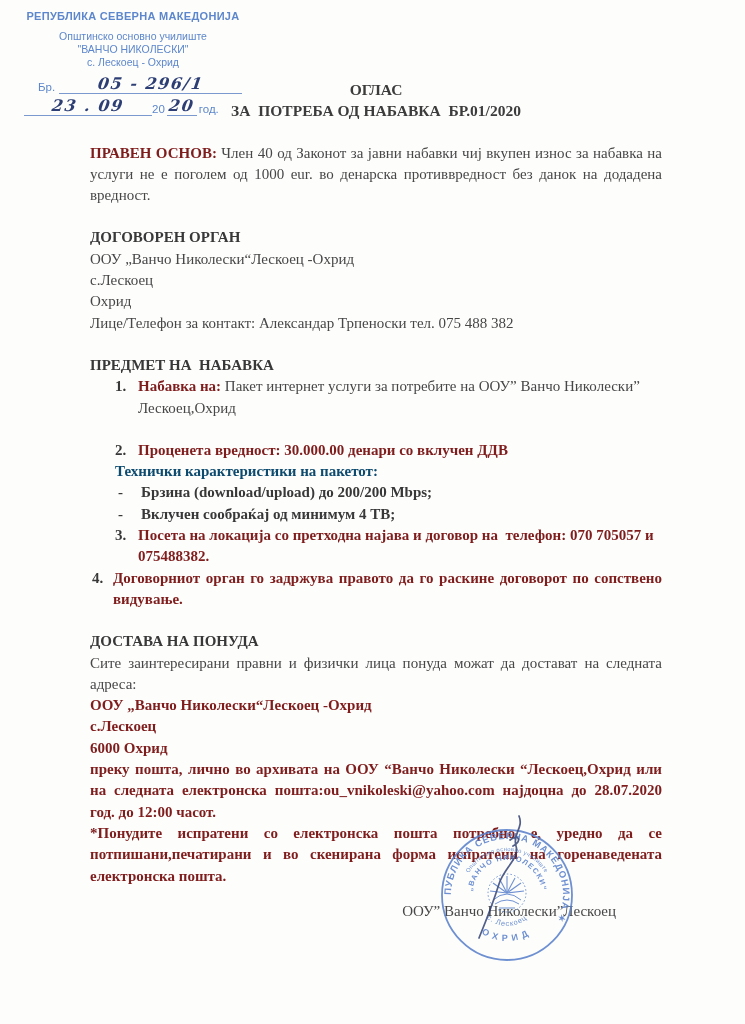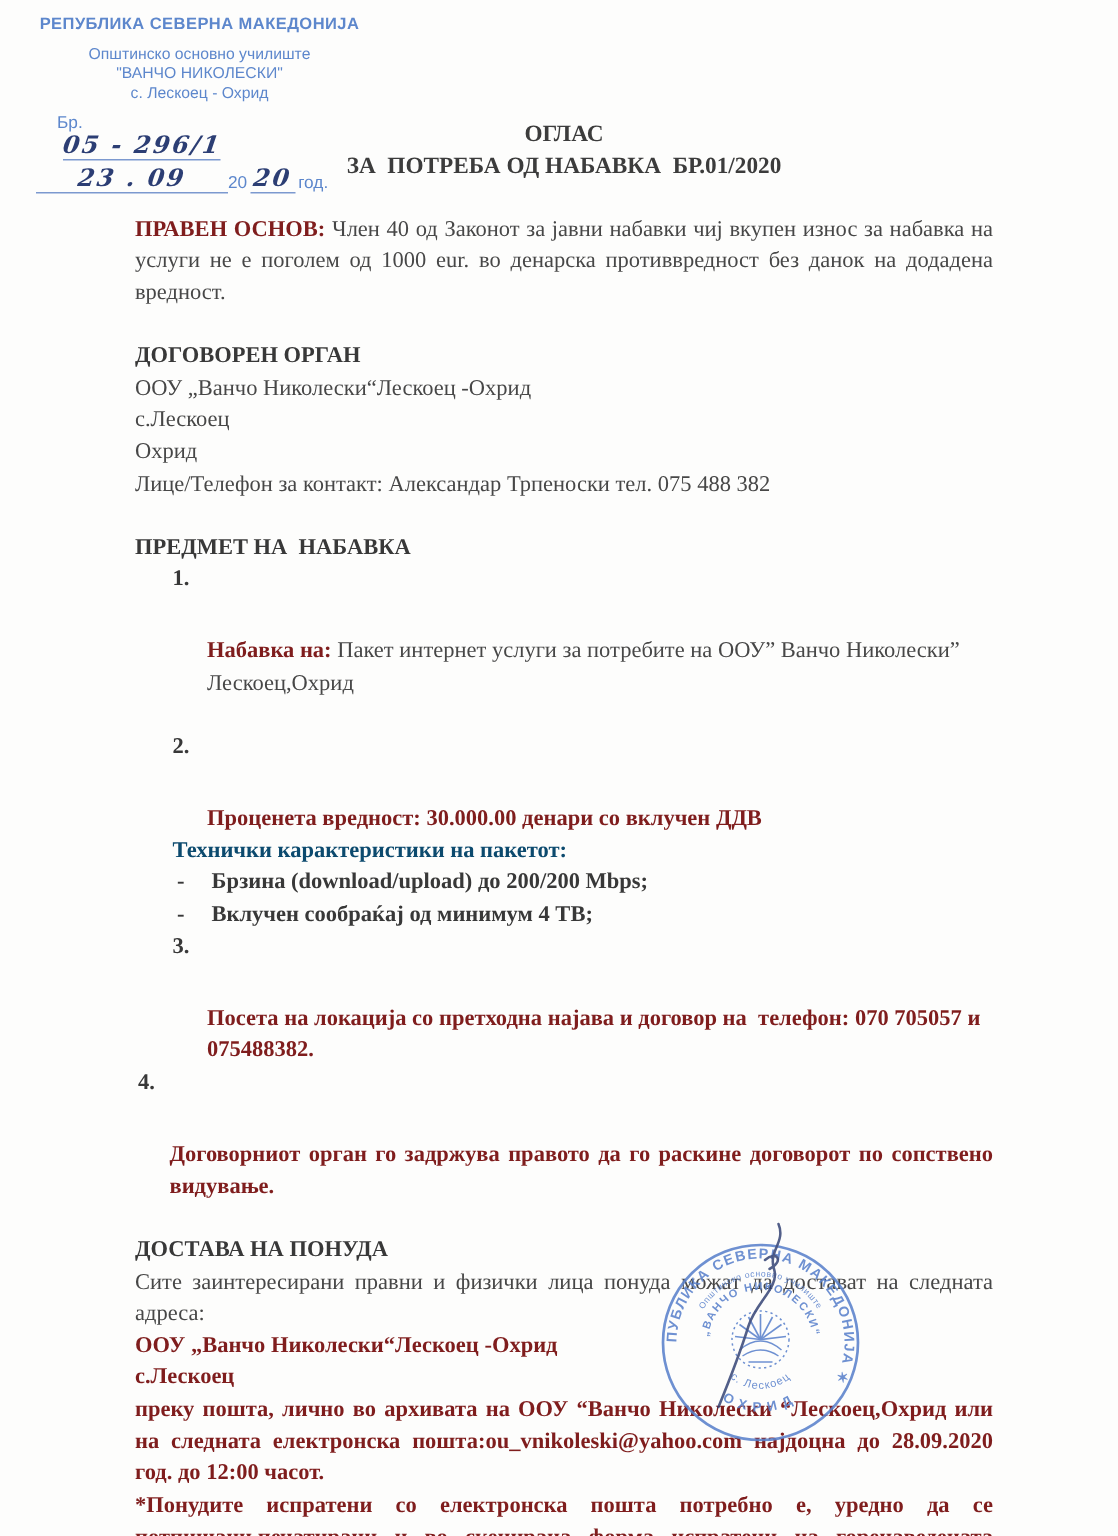--- a/index.html
+++ b/index.html
@@ -10,21 +10,21 @@
   }
   
   .letterhead{
     position:absolute;top:10px;left:24px;width:218px;text-align:center;
     font-family:"Liberation Sans",sans-serif;color:#5d87cc;
   }
   .lh-line1{font-size:11px;font-weight:bold;letter-spacing:.3px;}
   .lh-line2{font-size:10.5px;margin-top:8px;}
   .lh-line3{font-size:10.5px;margin-top:1px;}
   .lh-line4{font-size:10.5px;margin-top:1px;}
-  .lh-row{display:flex;align-items:flex-start;margin-top:8px;padding-left:14px;font-size:11.5px;flex-direction:column;}
+  .lh-row{display:flex;align-items:flex-end;margin-top:8px;padding-left:14px;font-size:11.5px;}
   .lh-row2{display:flex;align-items:flex-end;margin-top:4px;font-size:11.5px;}
   .uline{border-bottom:1.5px solid #7c99cf;text-align:center;}
   .u1{flex:1;margin-left:4px;}
   .u2{width:128px;}
   .u3{width:30px;margin:0 2px;}
   .hw{
     font-family:"DejaVu Serif",serif;font-style:italic;font-weight:bold;
     color:#2c3e74;font-size:16px;display:inline-block;transform:skewX(-8deg);
     letter-spacing:1.5px;line-height:1.05;
   }
@@ -33,21 +33,21 @@
   .main{position:absolute;left:90px;top:0;width:572px;font-size:15px;line-height:21.3px;}
   .title-block{padding-top:79px;text-align:center;font-weight:bold;color:#3c3c3c;font-size:15.5px;}
   .prewrap{white-space:pre-wrap;}
   .justify{text-align:justify;}
   .b{font-weight:bold;color:#7f1d1d;}
   p{margin:0;}
   .big-gap{margin-top:21px;}
   .heading{font-weight:bold;color:#383838;}
   .num-item{display:flex;}
   .num-item .num{flex:0 0 23px;margin-left:25px;font-weight:bold;color:#383838;}
-  .num-item .itext{flex:1;margin-top:48px;}
+  .num-item .itext{flex:1;}
   .num-item.outdent .num{margin-left:2px;flex:0 0 21px;}
   .dash-item{display:flex;font-weight:bold;color:#383838;}
   .dash-item .dash{flex:0 0 23px;margin-left:28px;}
   .indent1{margin-left:25px;font-weight:bold;color:#0c4a6e;}
   .sig-org{margin-top:14px;text-align:right;padding-right:46px;}
   
   .stamp{position:absolute;left:426px;top:814px;width:162px;height:162px;}
   .footer-line{position:absolute;left:90px;top:898px;font-size:15px;color:#474747;}
   .stamp svg text{font-family:"Liberation Sans",sans-serif;}
 </style>
@@ -113,21 +113,22 @@
     </div>
     <div class="num-item outdent">
       <span class="num">4.</span>
       <span class="itext b justify">Договорниот орган го задржува правото да го раскине договорот по сопствено видување.</span>
     </div>
 
     <p class="heading big-gap">ДОСТАВА НА ПОНУДА</p>
     <p class="justify">Сите заинтересирани правни и физички лица понуда можат да достават на следната адреса:</p>
     <p class="b">ООУ „Ванчо Николески“Лескоец -Охрид</p>
     <p class="b">с.Лескоец</p>
-    <p class="b justify">преку пошта, лично во архивата на ООУ “Ванчо Николески “Лескоец,Охрид или на следната електронска пошта:ou_vnikoleski@yahoo.com најдоцна до 28.09.2020 год. до 12:00 часот.</p>
+    <p class="b">6000 Охрид</p>
+    <p class="b justify">преку пошта, лично во архивата на ООУ “Ванчо Николески “Лескоец,Охрид или на следната електронска пошта:ou_vnikoleski@yahoo.com најдоцна до 28.07.2020 год. до 12:00 часот.</p>
     <p class="b justify">*Понудите испратени со електронска пошта потребно е, уредно да се потпишани,печатирани и во скенирана форма испратени на горенаведената електронска пошта.</p>
 
     <p class="sig-org">ООУ” Ванчо Николески”Лескоец</p>
   </div>
 
   <div class="stamp">
     <svg viewBox="0 0 162 162" width="162" height="162">
       <defs>
         <path id="ringO" d="M 25,81 a 56,56 0 1 1 112,0 a 56,56 0 1 1 -112,0"></path>
         <path id="ring1" d="M 37,81 a 44,44 0 1 1 88,0 a 44,44 0 1 1 -88,0"></path>

